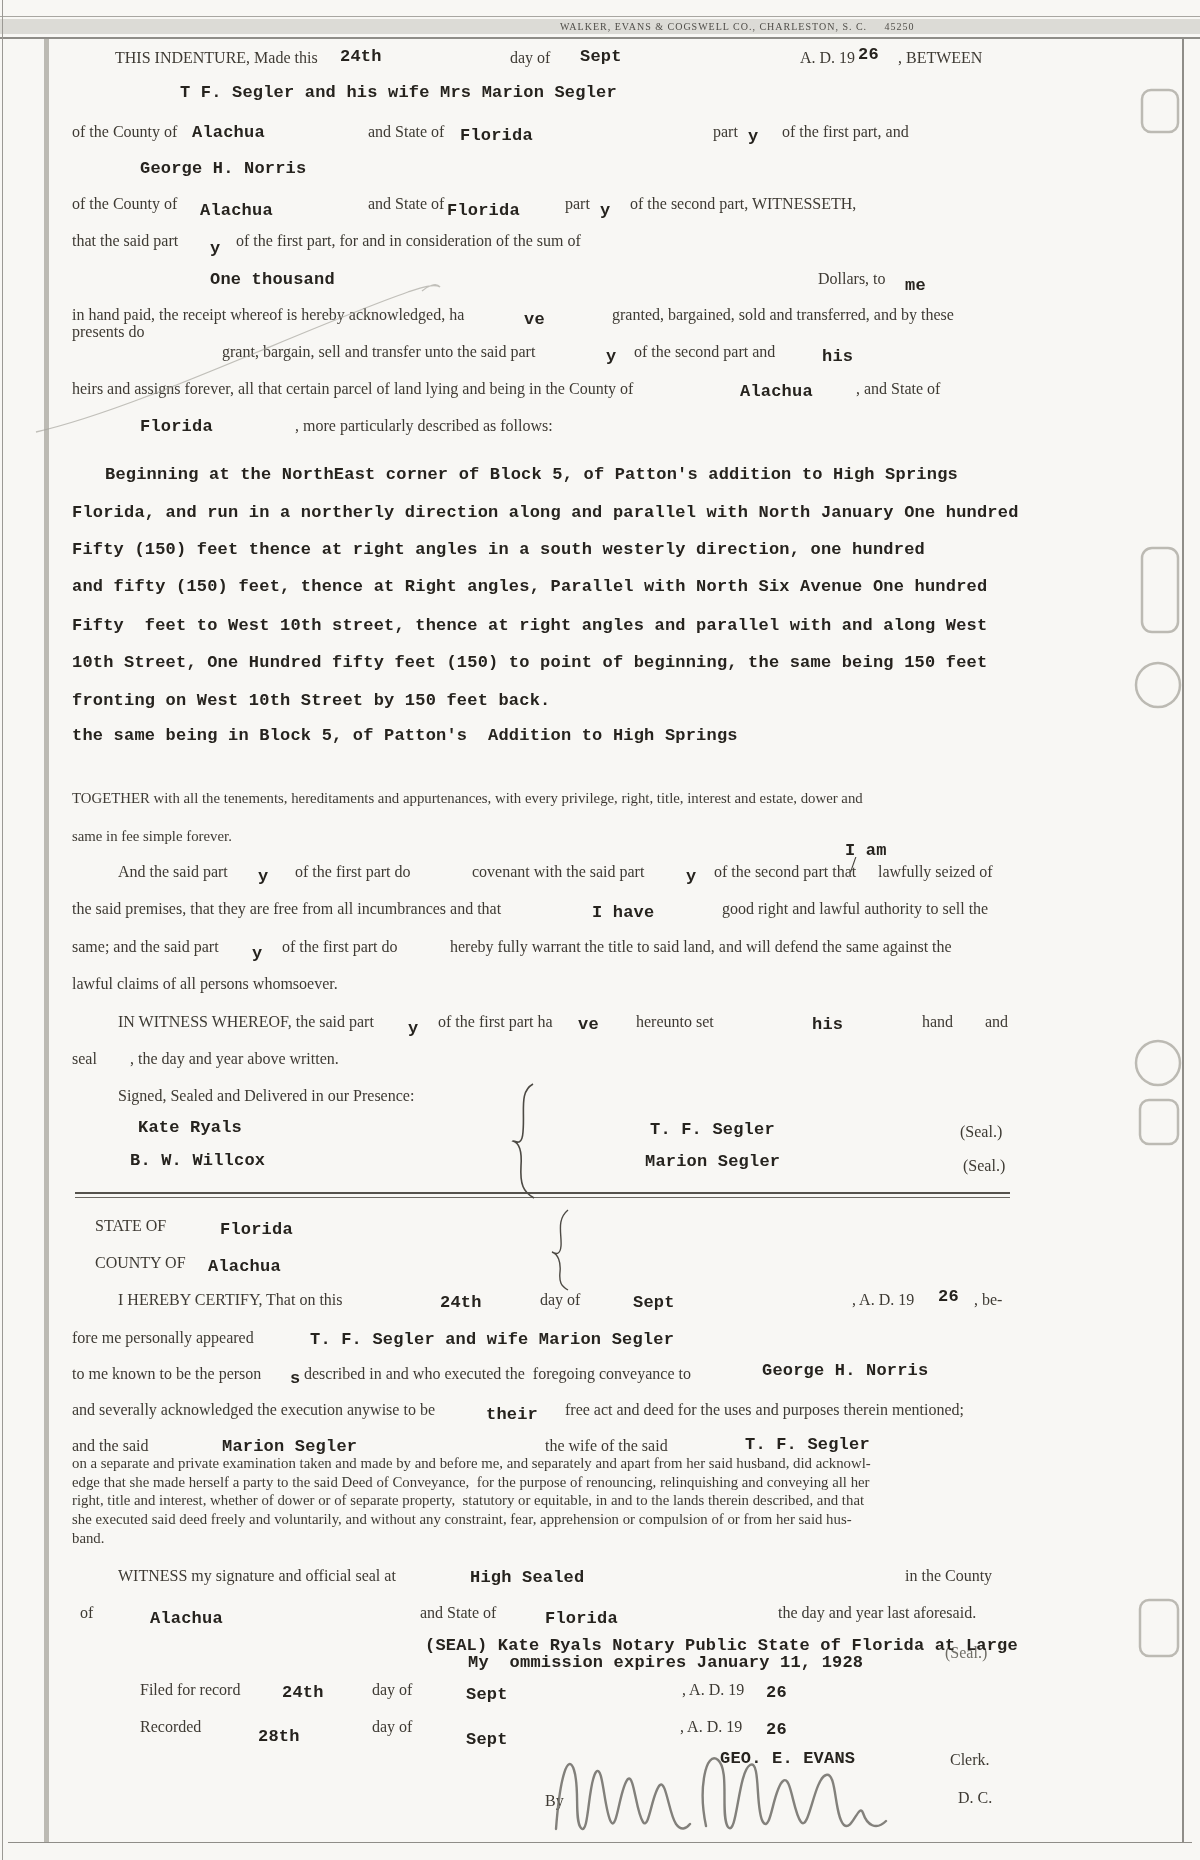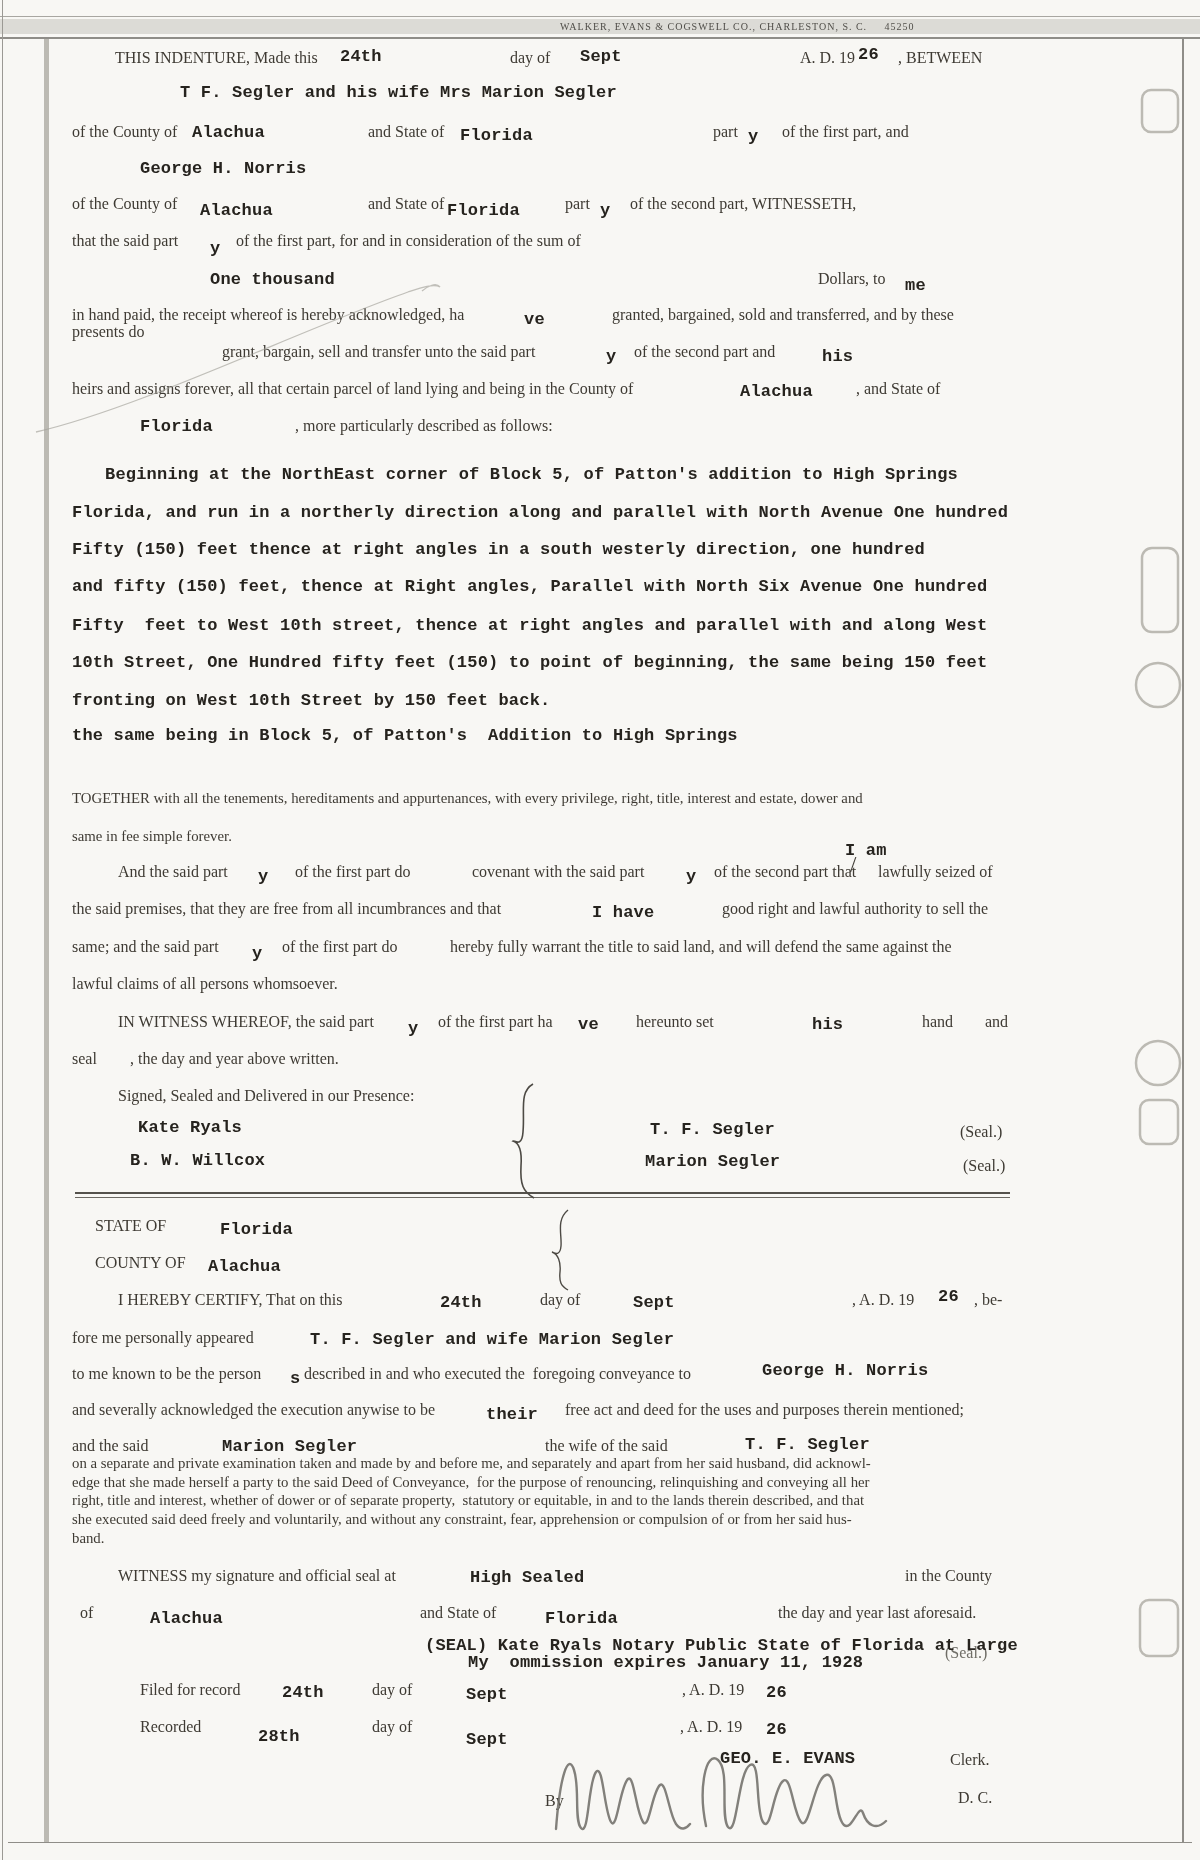--- a/index.html
+++ b/index.html
@@ -85,21 +85,21 @@
   <span class="L t" style="left:822px;top:348px">his</span>
 
   <span class="L p" style="left:72px;top:381px">heirs and assigns forever, all that certain parcel of land lying and being in the County of</span>
   <span class="L t" style="left:740px;top:383px">Alachua</span>
   <span class="L p" style="left:856px;top:381px">, and State of</span>
 
   <span class="L t" style="left:140px;top:418px">Florida</span>
   <span class="L p" style="left:295px;top:418px">, more particularly described as follows:</span>
 
   <span class="L t" style="left:105px;top:466px">Beginning at the NorthEast corner of Block 5, of Patton's addition to High Springs</span>
-  <span class="L t" style="left:72px;top:504px">Florida, and run in a northerly direction along and parallel with North Avenue One hundred</span>
+  <span class="L t" style="left:72px;top:504px">Florida, and run in a northerly direction along and parallel with North January One hundred</span>
   <span class="L t" style="left:72px;top:541px">Fifty (150) feet thence at right angles in a south westerly direction, one hundred</span>
   <span class="L t" style="left:72px;top:578px">and fifty (150) feet, thence at Right angles, Parallel with North Six Avenue One hundred</span>
   <span class="L t" style="left:72px;top:617px">Fifty  feet to West 10th street, thence at right angles and parallel with and along West</span>
   <span class="L t" style="left:72px;top:654px">10th Street, One Hundred fifty feet (150) to point of beginning, the same being 150 feet</span>
   <span class="L t" style="left:72px;top:692px">fronting on West 10th Street by 150 feet back.</span>
   <span class="L t" style="left:72px;top:727px">the same being in Block 5, of Patton's  Addition to High Springs</span>
 
   <span class="L psm" style="left:72px;top:791px">TOGETHER with all the tenements, hereditaments and appurtenances, with every privilege, right, title, interest and estate, dower and</span>
   <span class="L psm" style="left:72px;top:829px">same in fee simple forever.</span>
 

